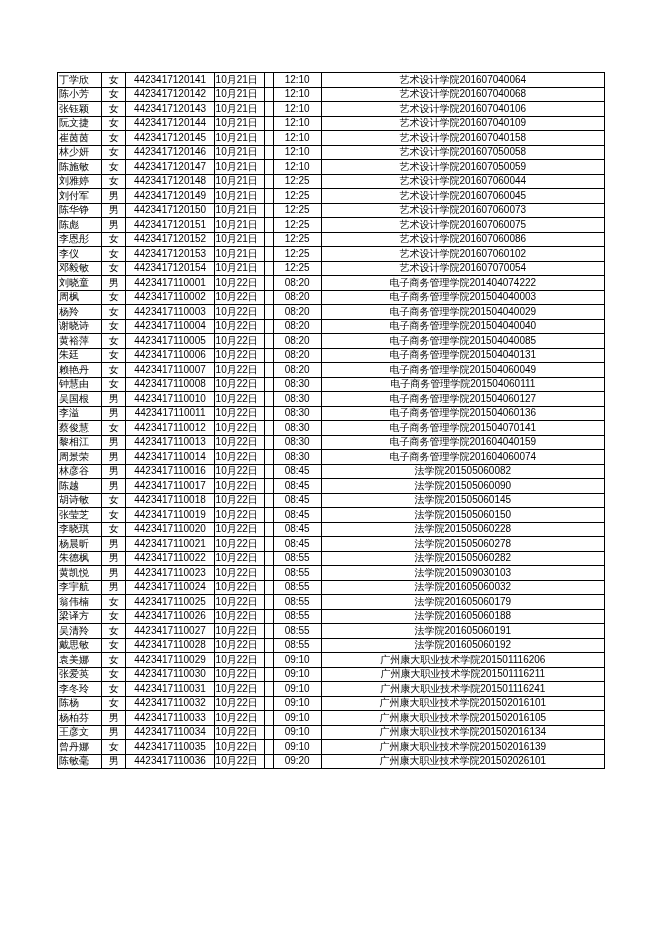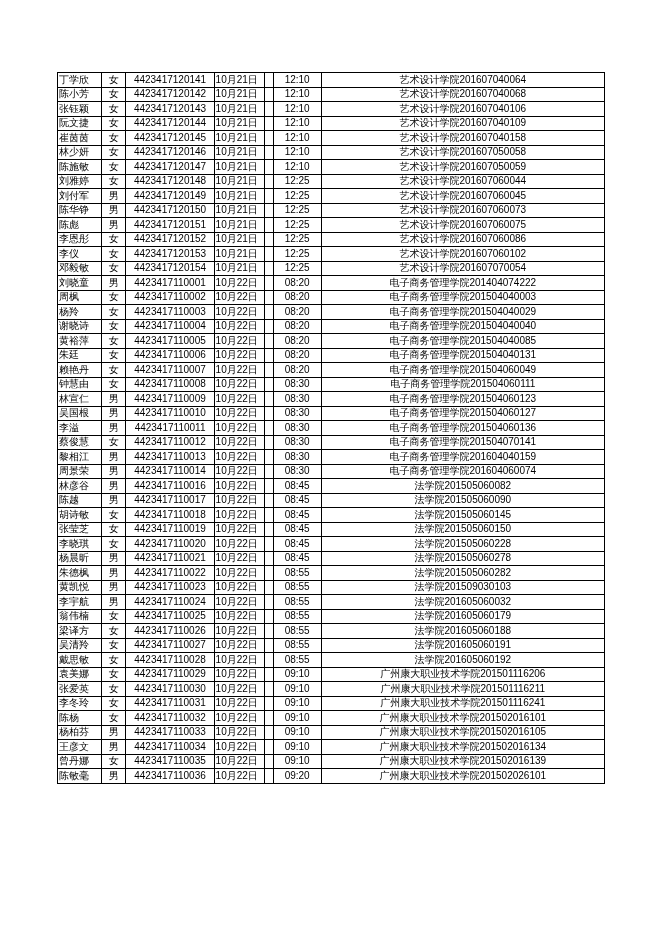--- a/index.html
+++ b/index.html
@@ -240,29 +240,20 @@
         <tr>
           <td class="c-name">钟慧由</td>
           <td class="c-sex">女</td>
           <td class="c-id">4423417110008</td>
           <td class="c-date">10月22日</td>
           <td class="c-gap"></td>
           <td class="c-time">08:30</td>
           <td class="c-school">电子商务管理学院201504060111</td>
         </tr>
         <tr>
-          <td class="c-name">林宣仁</td>
-          <td class="c-sex">男</td>
-          <td class="c-id">4423417110009</td>
-          <td class="c-date">10月22日</td>
-          <td class="c-gap"></td>
-          <td class="c-time">08:30</td>
-          <td class="c-school">电子商务管理学院201504060123</td>
-        </tr>
-        <tr>
           <td class="c-name">吴国根</td>
           <td class="c-sex">男</td>
           <td class="c-id">4423417110010</td>
           <td class="c-date">10月22日</td>
           <td class="c-gap"></td>
           <td class="c-time">08:30</td>
           <td class="c-school">电子商务管理学院201504060127</td>
         </tr>
         <tr>
           <td class="c-name">李溢</td>

